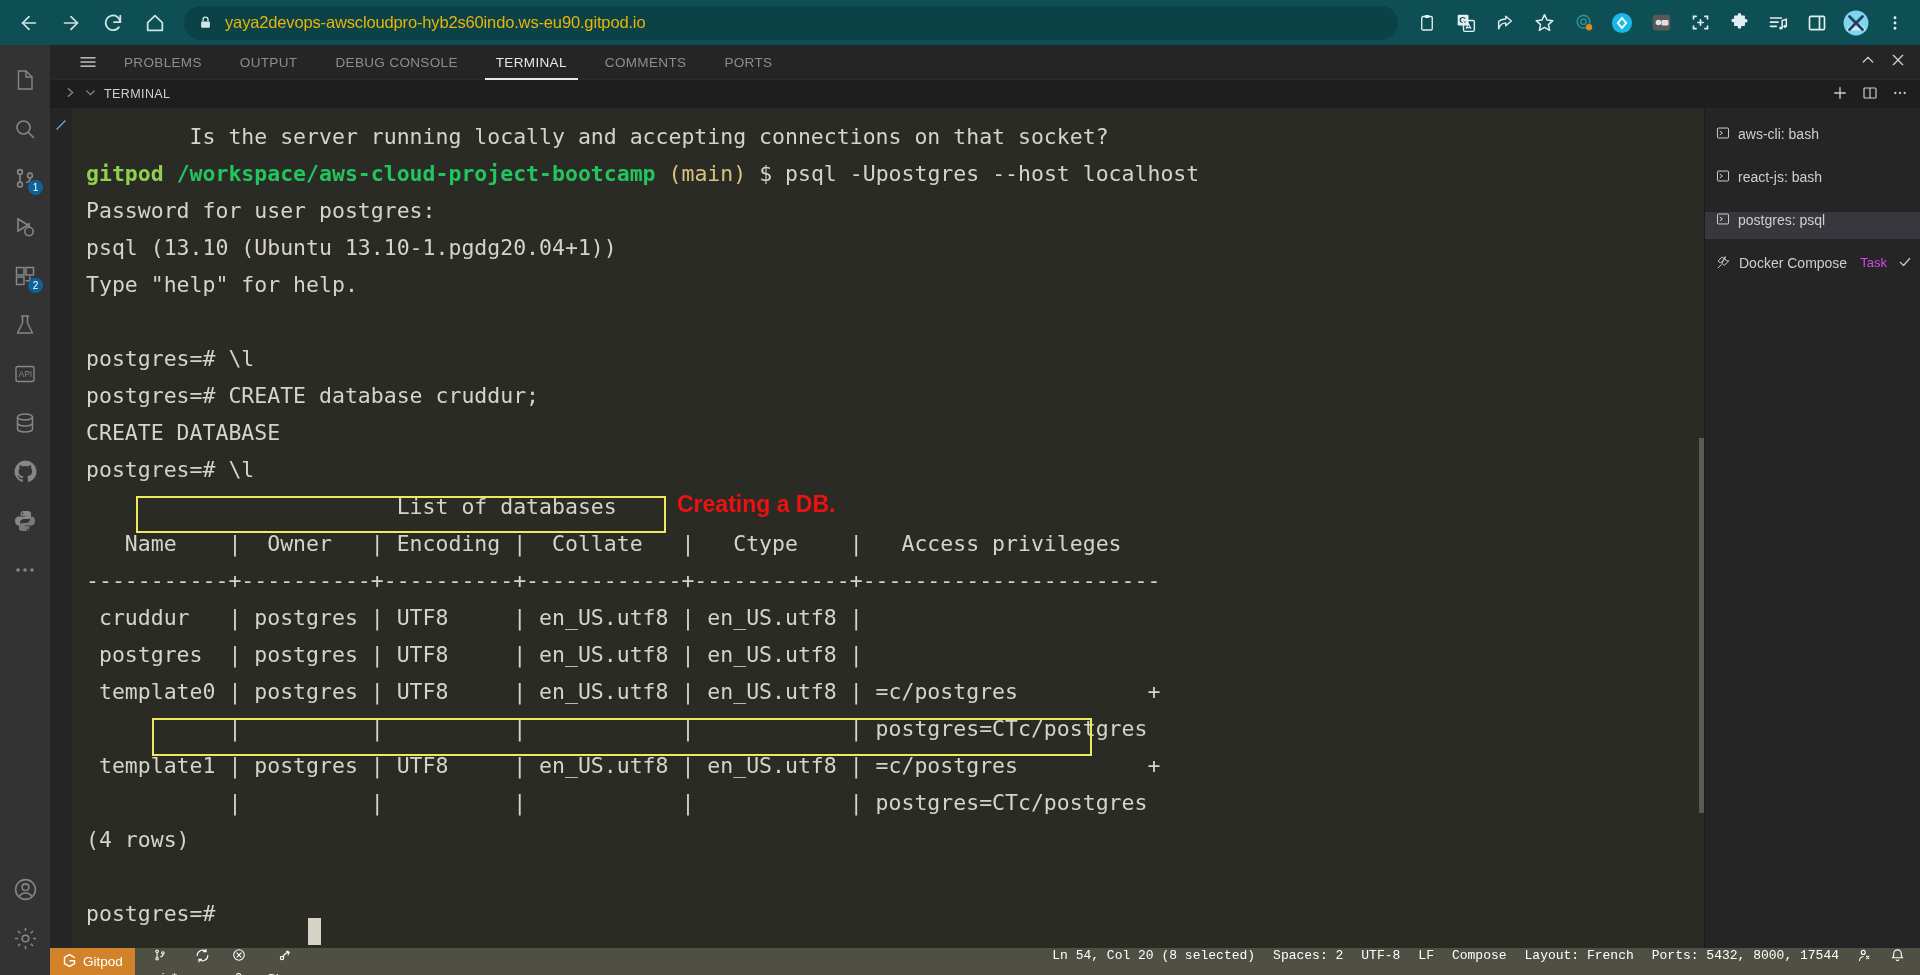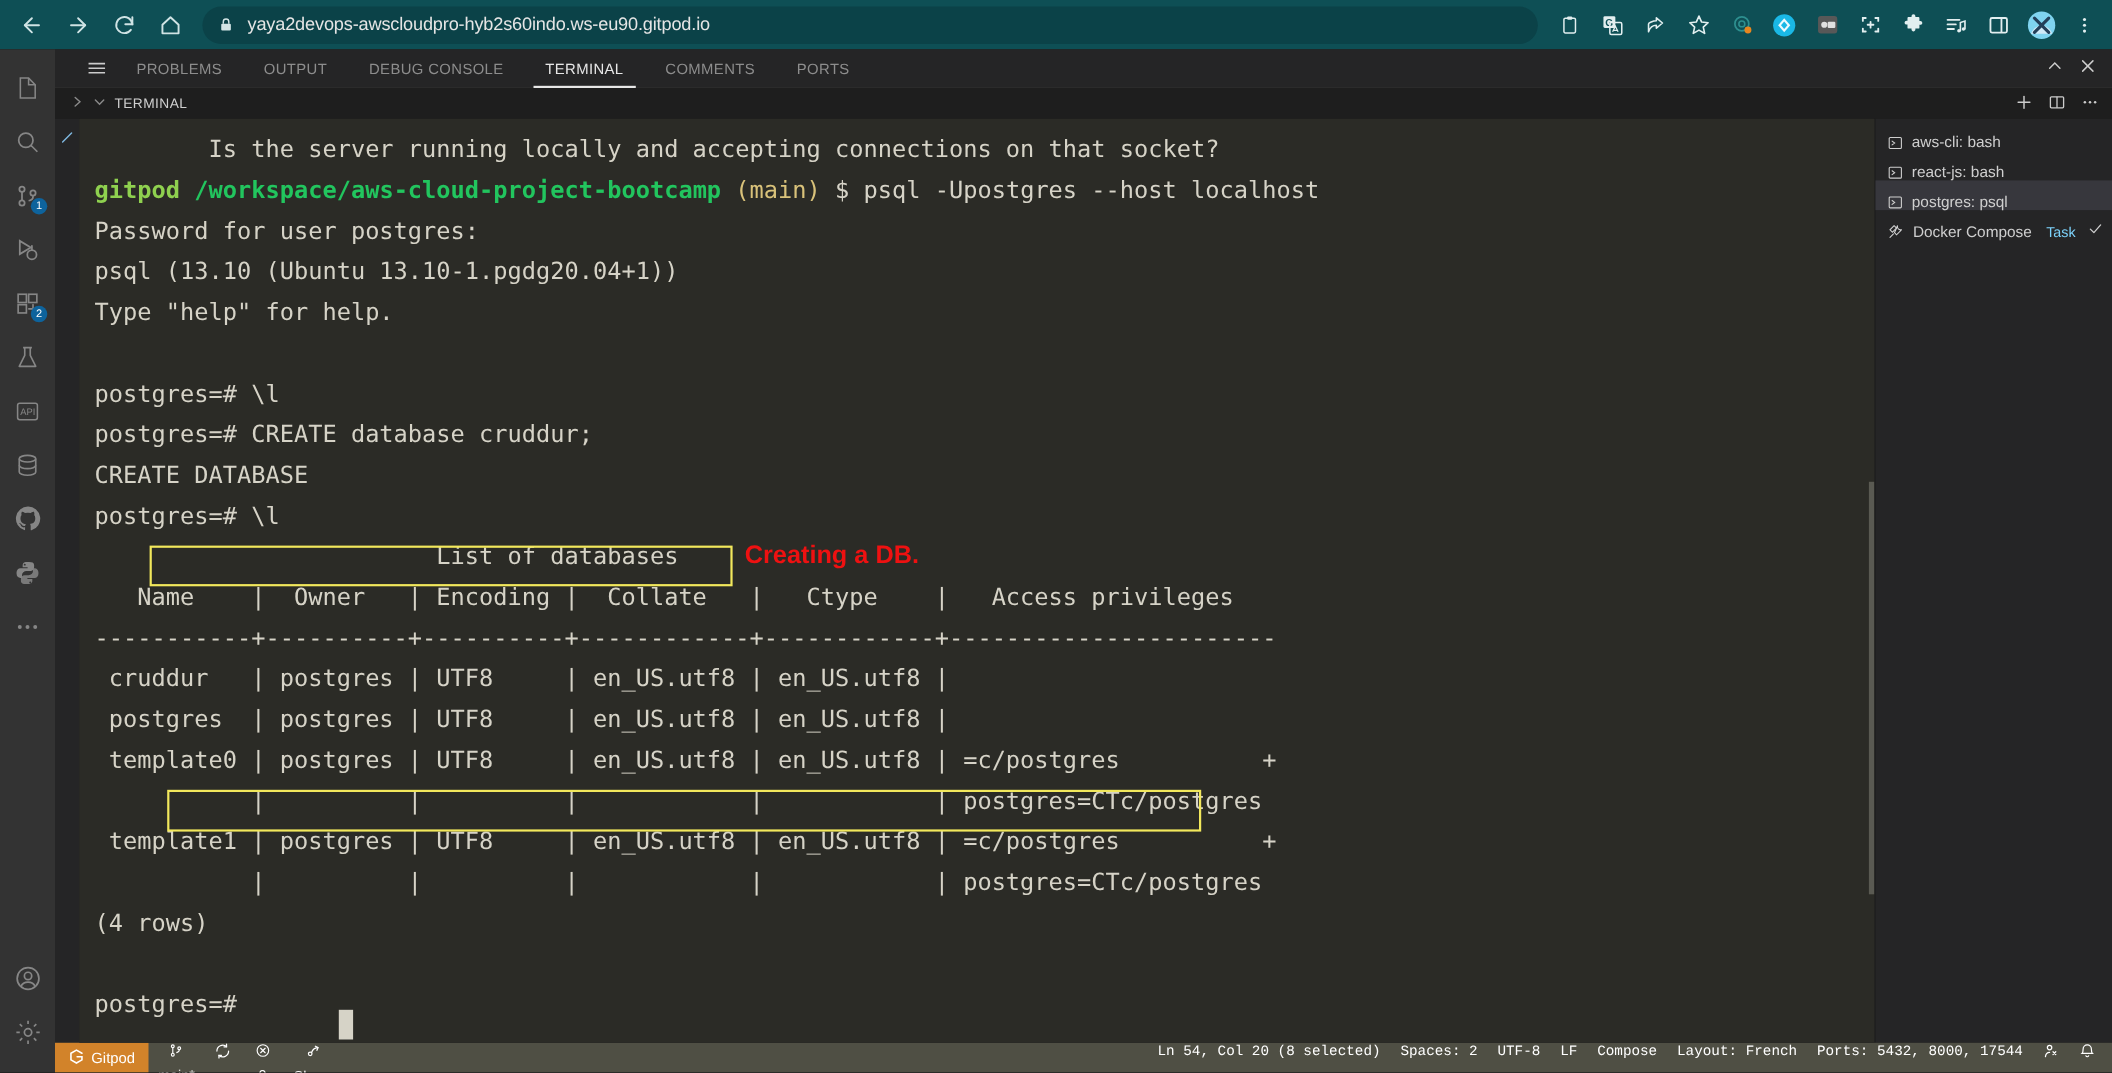--- a/index.html
+++ b/index.html
@@ -33,21 +33,21 @@
     background: #0b4248;
     border-radius: 17px;
     display: flex;
     align-items: center;
     padding: 0 14px;
     gap: 12px;
     margin: 0 10px 0 6px;
     max-width: 1285px;
   }
   #omnibox-url {
-    color: #e5e5e5;
+    color: #eab308;
     font-size: 16.5px;
     letter-spacing: -0.15px;
     white-space: nowrap;
   }
   .omni-icon { color: #d3e5e6; display:flex; align-items:center; }
   #ext-icons {
     display: flex; align-items: center; gap: 9px;
     flex: 0 0 auto;
   }
   .ext-icon {
@@ -195,29 +195,30 @@
 
   
   #term-list {
     width: 216px; flex: 0 0 216px;
     background: #252526;
     border-left: 1px solid #1b1b1b;
     padding-top: 2px;
   }
   .tl-item {
     height: 27px;
-    display: flex; align-items: flex-end;
+    display: flex; align-items: flex-start;
     gap: 8px;
     padding-left: 11px; padding-right: 8px;
     color: #cfcfcf;
     font-size: 14px;
+    margin-top: 16px;
   }
   .tl-item.selected { background: #37373d; }
   .tl-icon { color:#cfcfcf; display:flex; align-items:center; flex:0 0 auto; }
-  .tl-sub { color: #7dd3fc; font-size: 13px; margin-left: 5px; }
+  .tl-sub { color: #d946ef; font-size: 13px; margin-left: 5px; }
   .tl-check { margin-left:auto; color:#cfcfcf; }
 
   
   #status-bar {
     height: 27px;
     background: #4f4f44;
     display: flex;
     align-items: center;
     font-size: 13px;
     color: #ffffff;

